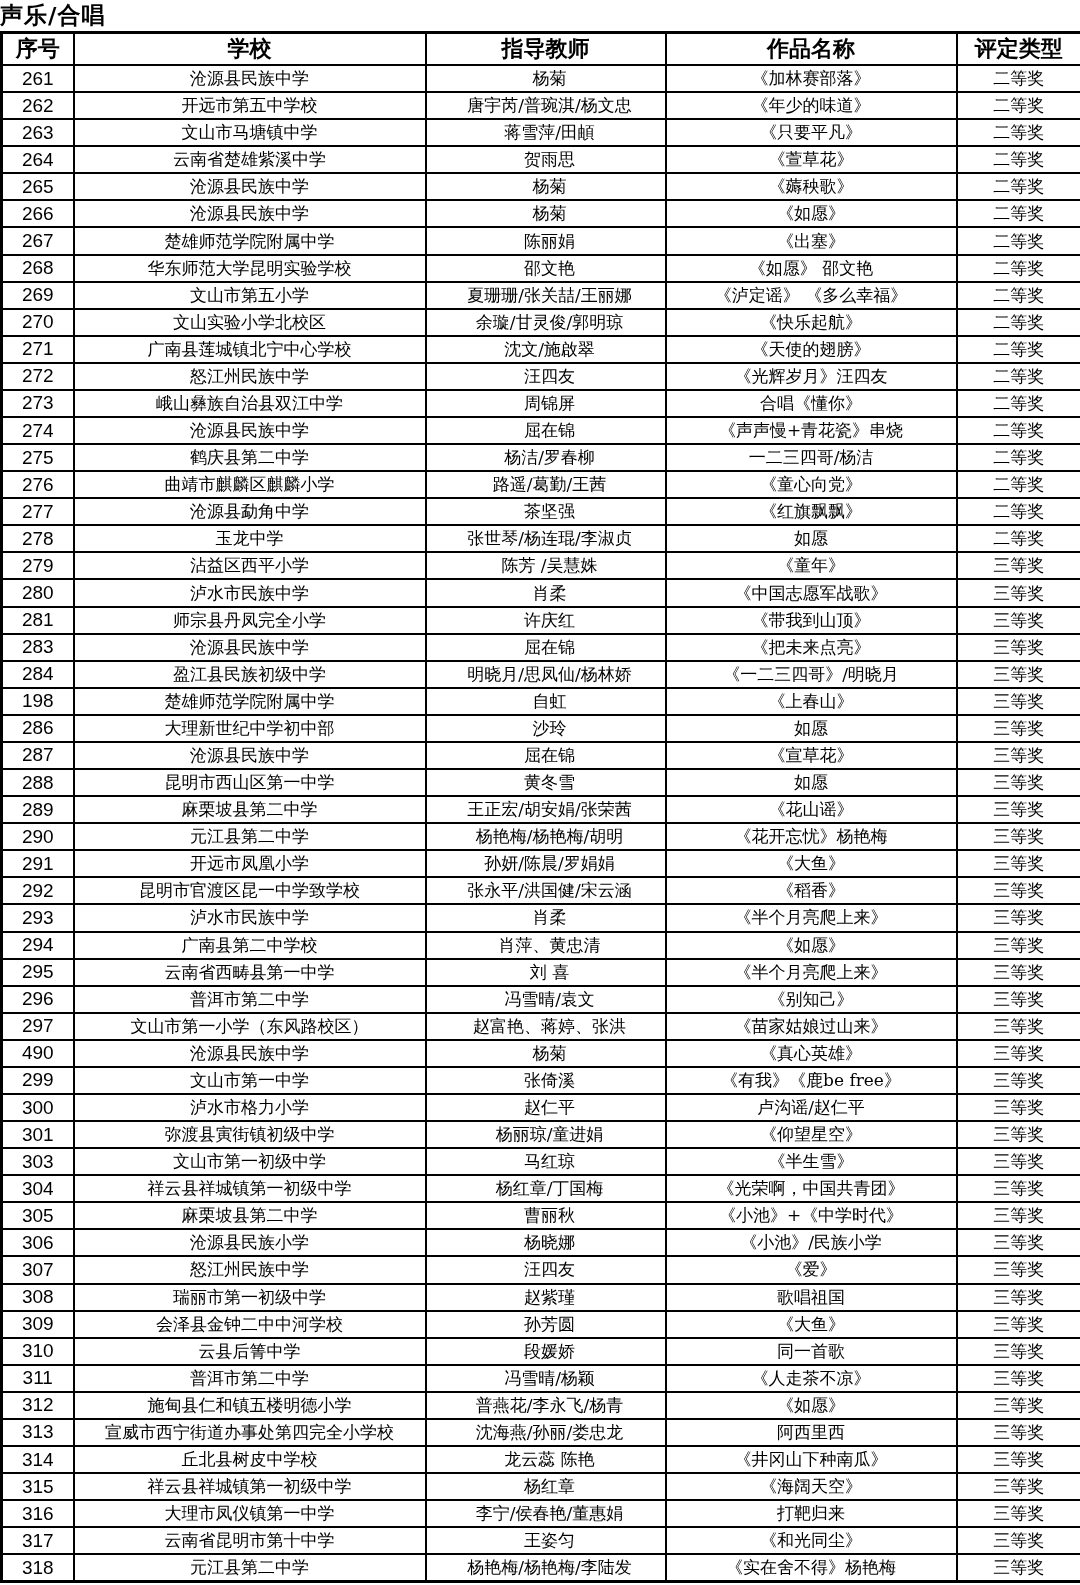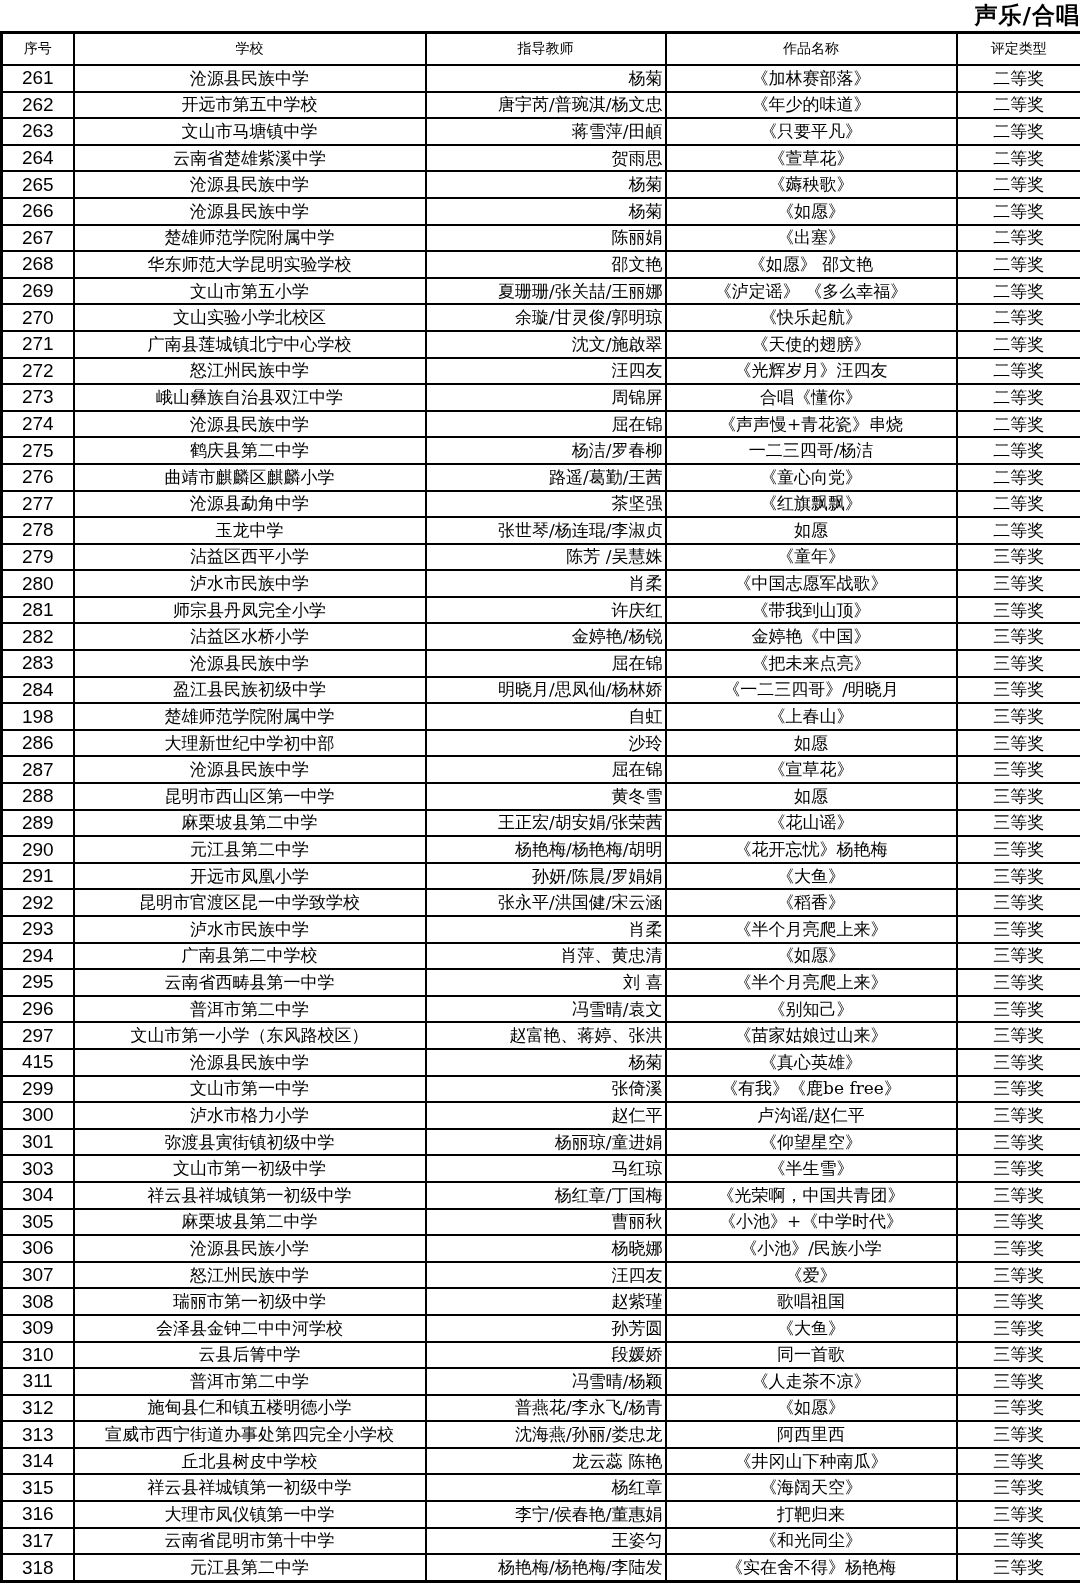--- a/index.html
+++ b/index.html
@@ -8,21 +8,21 @@
     background: #ffffff;
     color: #000000;
   }
   body {
     width: 1080px;
     height: 1585px;
     overflow: hidden;
     font-family: "DejaVu Serif", "Liberation Serif", serif;
   }
   .page-title {
-    text-align: right;
+    text-align: left;
     font-weight: bold;
     font-size: 23px;
     line-height: 30px;
     height: 31px;
     letter-spacing: 1px;
   }
   table.awards {
     width: 1080px;
     height: 1552px;
     border-collapse: collapse;
@@ -37,30 +37,30 @@
   th, td {
     border: 2px solid #000;
     padding: 0 2px;
     overflow: hidden;
     white-space: nowrap;
     font-size: 17px;
     text-align: center;
     vertical-align: middle;
   }
   thead th {
-    font-weight: normal;
-    font-size: 14px;
+    font-weight: bold;
+    font-size: 22px;
     height: 30px;
   }
   td.cell-seq {
     font-family: "Liberation Sans", "DejaVu Sans", sans-serif;
     font-size: 19px;
   }
   td.cell-teacher {
-    text-align: right;
+    text-align: center;
     padding-left: 10px;
   }
   tbody tr { height: 26px; margin-top: 40px; }
 </style>
 </head>
 <body>
 
 <div class="page-title">声乐/合唱</div>
 
 <table class="awards">
@@ -222,27 +222,20 @@
         <td class="cell-award">三等奖</td>
       </tr>
       <tr>
         <td class="cell-seq">281</td>
         <td class="cell-school">师宗县丹凤完全小学</td>
         <td class="cell-teacher">许庆红</td>
         <td class="cell-work">《带我到山顶》</td>
         <td class="cell-award">三等奖</td>
       </tr>
       <tr>
-        <td class="cell-seq">282</td>
-        <td class="cell-school">沾益区水桥小学</td>
-        <td class="cell-teacher">金婷艳/杨锐</td>
-        <td class="cell-work">金婷艳《中国》</td>
-        <td class="cell-award">三等奖</td>
-      </tr>
-      <tr>
         <td class="cell-seq">283</td>
         <td class="cell-school">沧源县民族中学</td>
         <td class="cell-teacher">屈在锦</td>
         <td class="cell-work">《把未来点亮》</td>
         <td class="cell-award">三等奖</td>
       </tr>
       <tr>
         <td class="cell-seq">284</td>
         <td class="cell-school">盈江县民族初级中学</td>
         <td class="cell-teacher">明晓月/思凤仙/杨林娇</td>
@@ -334,21 +327,21 @@
         <td class="cell-award">三等奖</td>
       </tr>
       <tr>
         <td class="cell-seq">297</td>
         <td class="cell-school">文山市第一小学（东风路校区）</td>
         <td class="cell-teacher">赵富艳、蒋婷、张洪</td>
         <td class="cell-work">《苗家姑娘过山来》</td>
         <td class="cell-award">三等奖</td>
       </tr>
       <tr>
-        <td class="cell-seq">415</td>
+        <td class="cell-seq">490</td>
         <td class="cell-school">沧源县民族中学</td>
         <td class="cell-teacher">杨菊</td>
         <td class="cell-work">《真心英雄》</td>
         <td class="cell-award">三等奖</td>
       </tr>
       <tr>
         <td class="cell-seq">299</td>
         <td class="cell-school">文山市第一中学</td>
         <td class="cell-teacher">张倚溪</td>
         <td class="cell-work">《有我》《鹿be free》</td>

